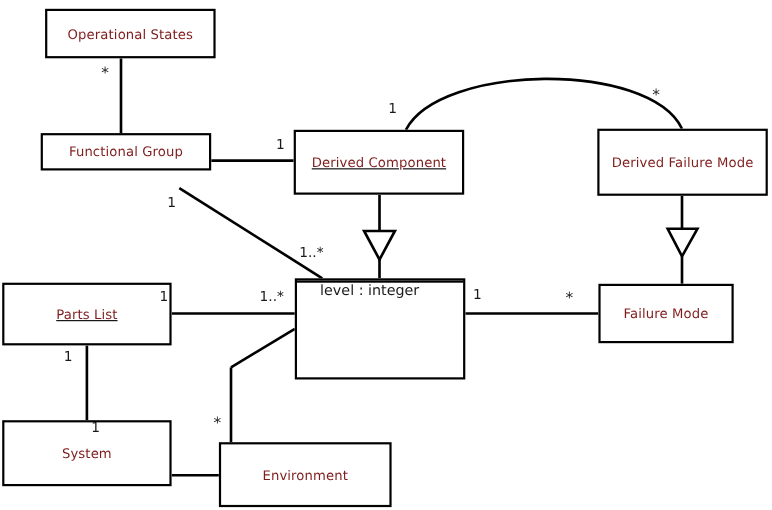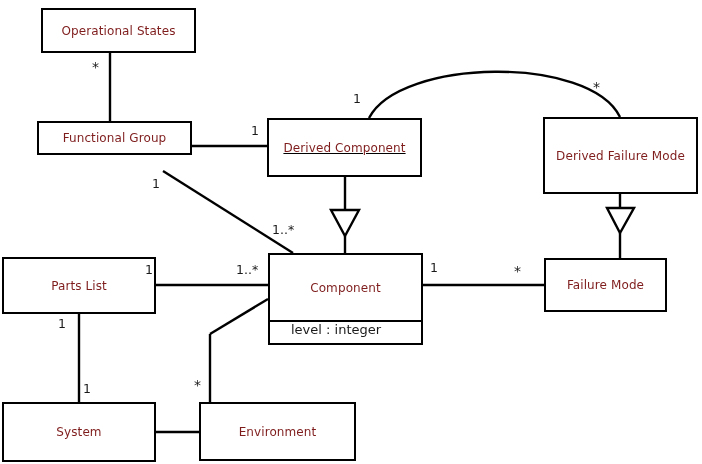--- a/index.html
+++ b/index.html
@@ -106,38 +106,37 @@
   </div>
 
   <div class="uml-class" style="left:37px; top:121px; width:155px; height:34px;">
     <div class="uml-name-compartment">Functional Group</div>
   </div>
 
   <div class="uml-class" style="left:267px; top:118px; width:155px; height:59px;text-decoration:underline;">
     <div class="uml-name-compartment">Derived Component</div>
   </div>
 
-  <div class="uml-class" style="left:543px; top:117px; width:155px; height:77px;">
+  <div class="uml-class" style="left:543px; top:117px; width:155px; height:61px;">
     <div class="uml-name-compartment">Derived Failure Mode</div>
   </div>
 
-  <div class="uml-class" style="left:2px; top:257px; width:154px; height:57px;">
+  <div class="uml-class" style="left:2px; top:257px; width:154px; height:57px;text-decoration:underline;">
     <div class="uml-name-compartment">Parts List</div>
   </div>
 
   <div class="uml-class" style="left:268px; top:253px; width:155px; height:92px;">
-    <div class="uml-name-compartment" style="height:65px; flex:0 0 65px;">Component</div>
     <div class="uml-attr-compartment">level : integer</div>
   </div>
 
   <div class="uml-class" style="left:544px; top:258px; width:123px; height:54px;">
     <div class="uml-name-compartment">Failure Mode</div>
   </div>
 
-  <div class="uml-class" style="left:2px; top:402px; width:154px; height:60px;">
+  <div class="uml-class" style="left:2px; top:382px; width:154px; height:60px;">
     <div class="uml-name-compartment">System</div>
   </div>
 
   <div class="uml-class" style="left:199px; top:402px; width:157px; height:59px;">
     <div class="uml-name-compartment">Environment</div>
   </div>
 
   <div class="mult-label mult-star" style="left:92px; top:60px;">*</div>
 
   <div class="mult-label" style="left:251px; top:125px;">1</div>

